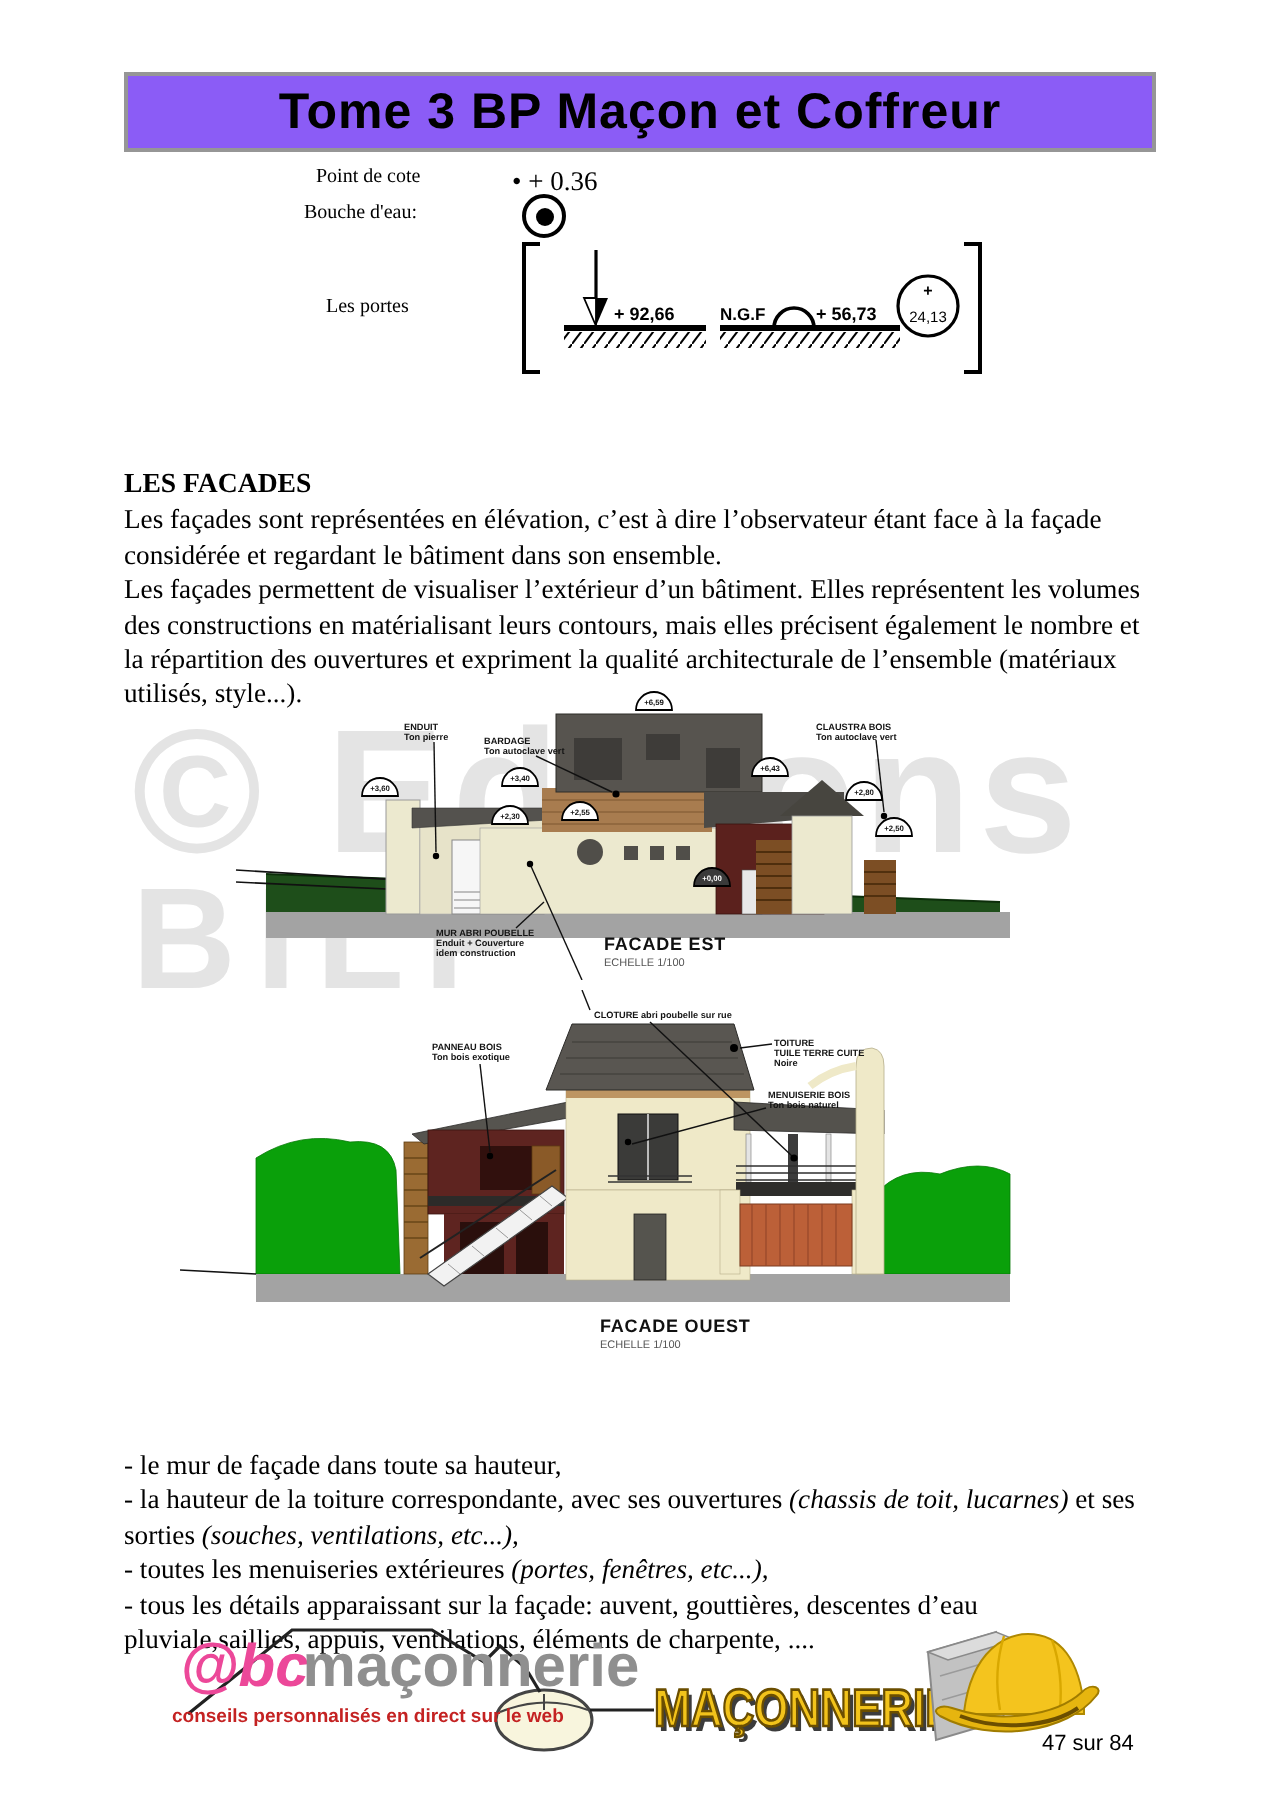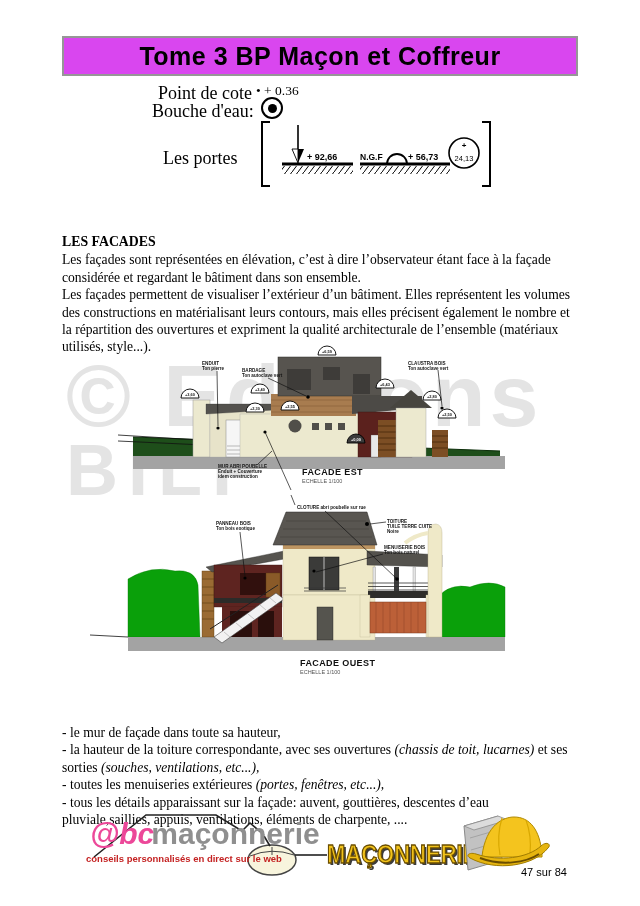--- a/index.html
+++ b/index.html
@@ -3,27 +3,27 @@
 <meta charset="utf-8">
 <style>
   html,body { margin:0; padding:0; background:#fff; }
   .page {
     position:relative; width:640px; height:906px; background:#ffffff;
     font-family:"Liberation Serif", serif; color:#000; overflow:hidden;
   }
   
   .title-box {
     position:absolute; left:62px; top:36px; width:512px; height:36px;
-    background:#d946ef; border:2px solid #969696;
+    background:#8b5cf6; border:2px solid #969696;
     display:flex; align-items:center; justify-content:center;
     font-family:"Liberation Sans", sans-serif; font-weight:bold; font-size:25px;
     letter-spacing:0.5px;
   }
   
-  .lg-label { position:absolute; font-size:18px; }
+  .lg-label { position:absolute; font-size:10px; }
   .lg-val   { position:absolute; font-size:13.5px; }
   .bouche-symbol {
     position:absolute; left:261px; top:97px; width:18px; height:18px;
     border:2px solid #000; border-radius:50%;
     display:flex; align-items:center; justify-content:center;
   }
   .bouche-symbol .dot { width:9px; height:9px; background:#000; border-radius:50%; }
   .niveaux-svg { position:absolute; left:256px; top:116px; }
 
   

